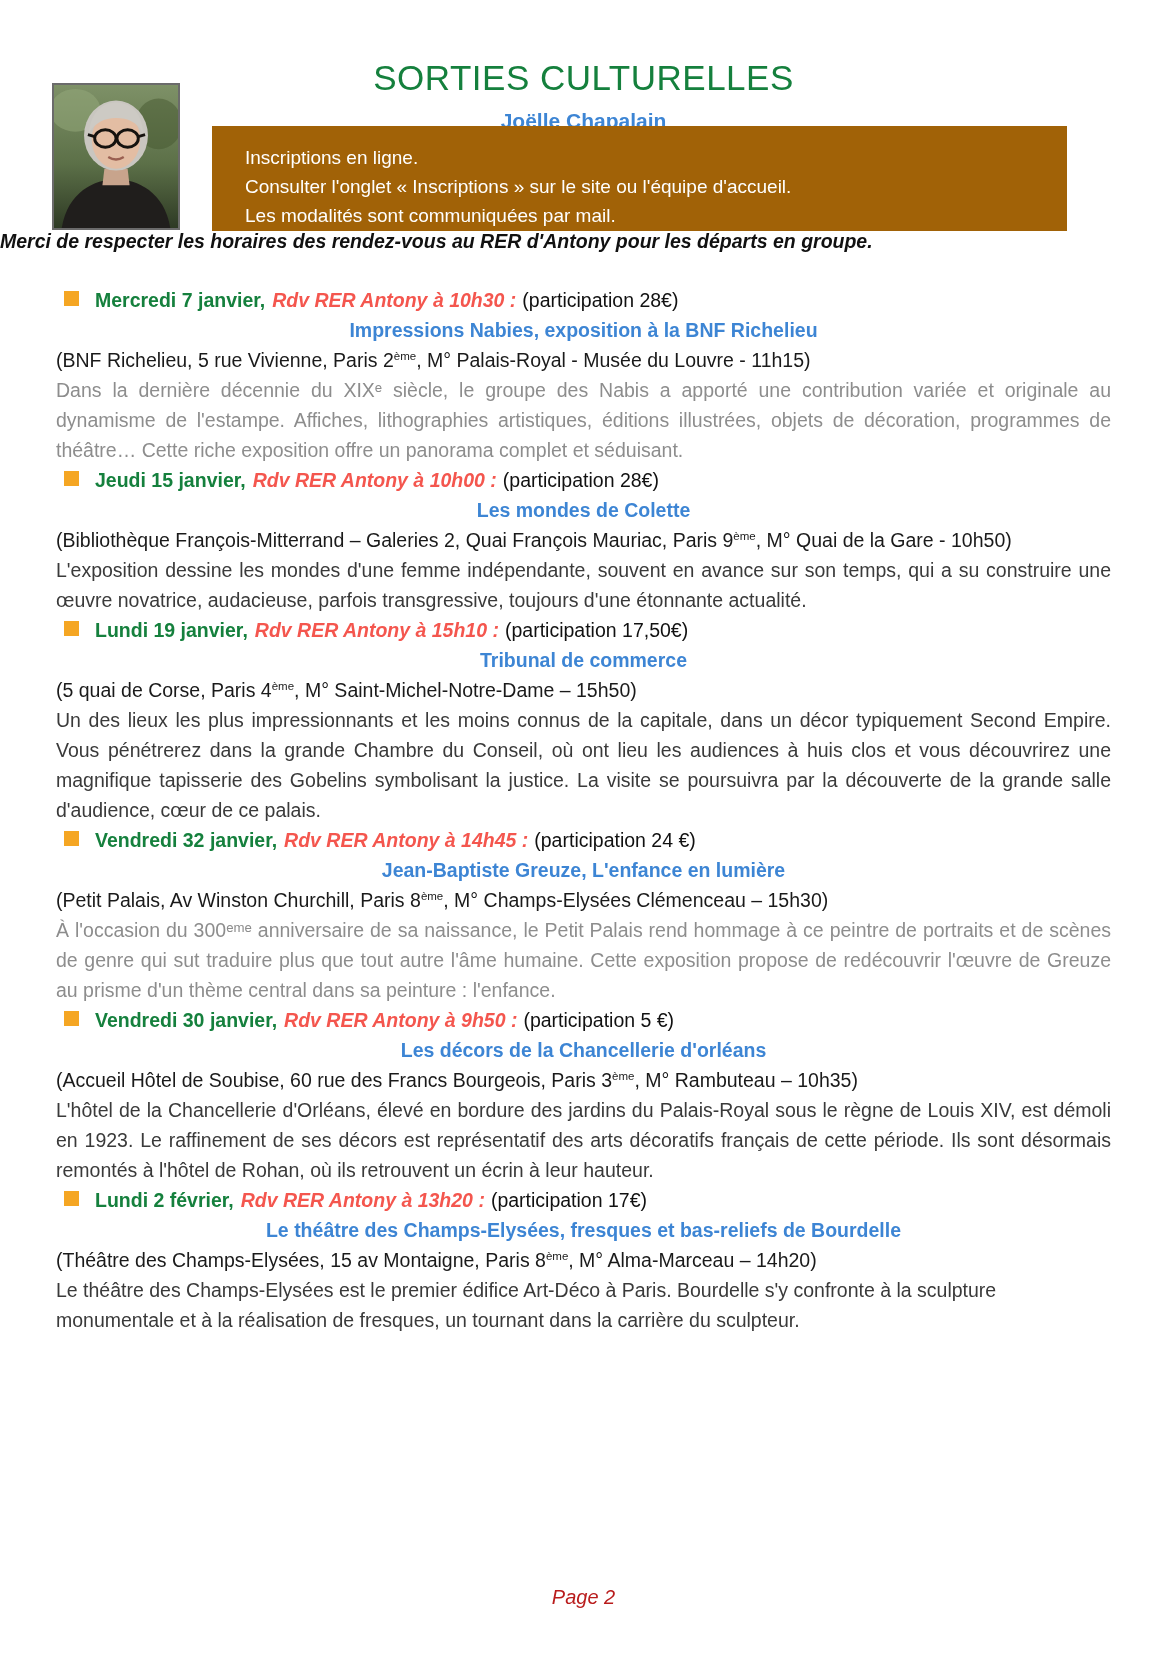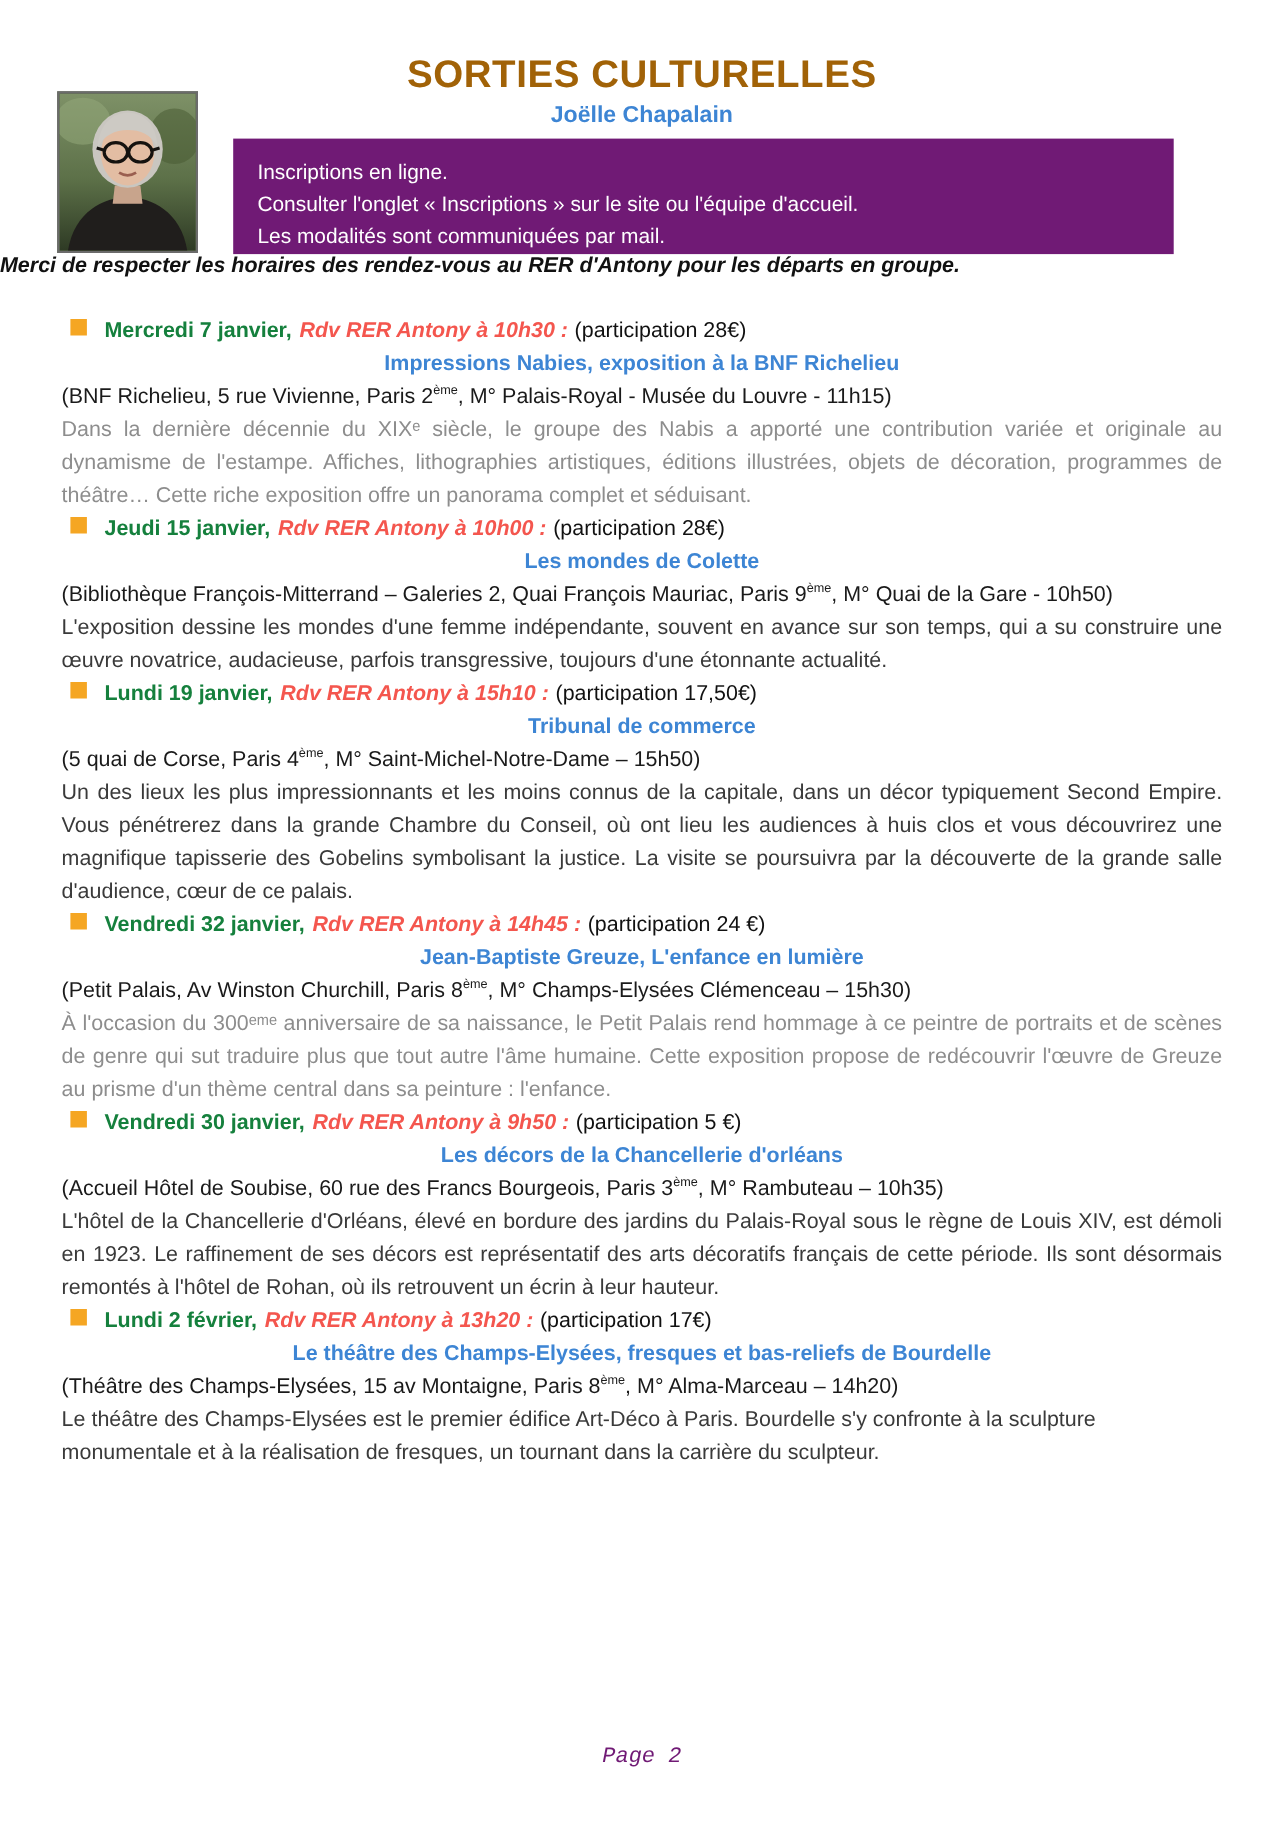--- a/index.html
+++ b/index.html
@@ -40,43 +40,43 @@
     background: #5b6b4a;
   }
   .portrait svg { display: block; width: 100%; height: 100%; }
 
   .title-block {
     text-align: center;
     padding-top: 48px;
   }
   .main-title {
     font-size: 35px;
-    font-weight: bold;
-    color: #a16207;
+    font-weight: normal;
+    color: #15803d;
     letter-spacing: 0.5px;
     line-height: 1.05;
-    margin: 2px;
+    margin: 12px;
   }
   .sub-title {
     font-size: 21px;
     font-weight: bold;
     color: #3d85d4;
     margin: 6px 0 0 0;
     line-height: 1.1;
   }
 
   .notice-box {
     position: absolute;
     left: 212px;
     top: 126px;
     width: 855px;
     height: 105px;
-    background: #701a75;
+    background: #a16207;
     box-sizing: border-box;
-    padding: 17px 0 0 22px;
+    padding: 17px 0 0 33px;
   }
   .notice-line {
     color: #ffffff;
     font-size: 19px;
     line-height: 29px;
     white-space: nowrap;
   }
 
   
   .intro {
@@ -165,24 +165,23 @@
 
   
   .footer {
     position: absolute;
     left: 0;
     bottom: 46px;
     width: 100%;
     text-align: center;
   }
   .page-num {
-    color: #701a75;
+    color: #b91c1c;
     font-style: italic;
     font-size: 20px;
-    font-family: Liberation Mono, monospace;
   }
 </style>
 </head>
 <body>
 
 <div class="page">
 
   <div class="header">
 
     <div class="portrait">

